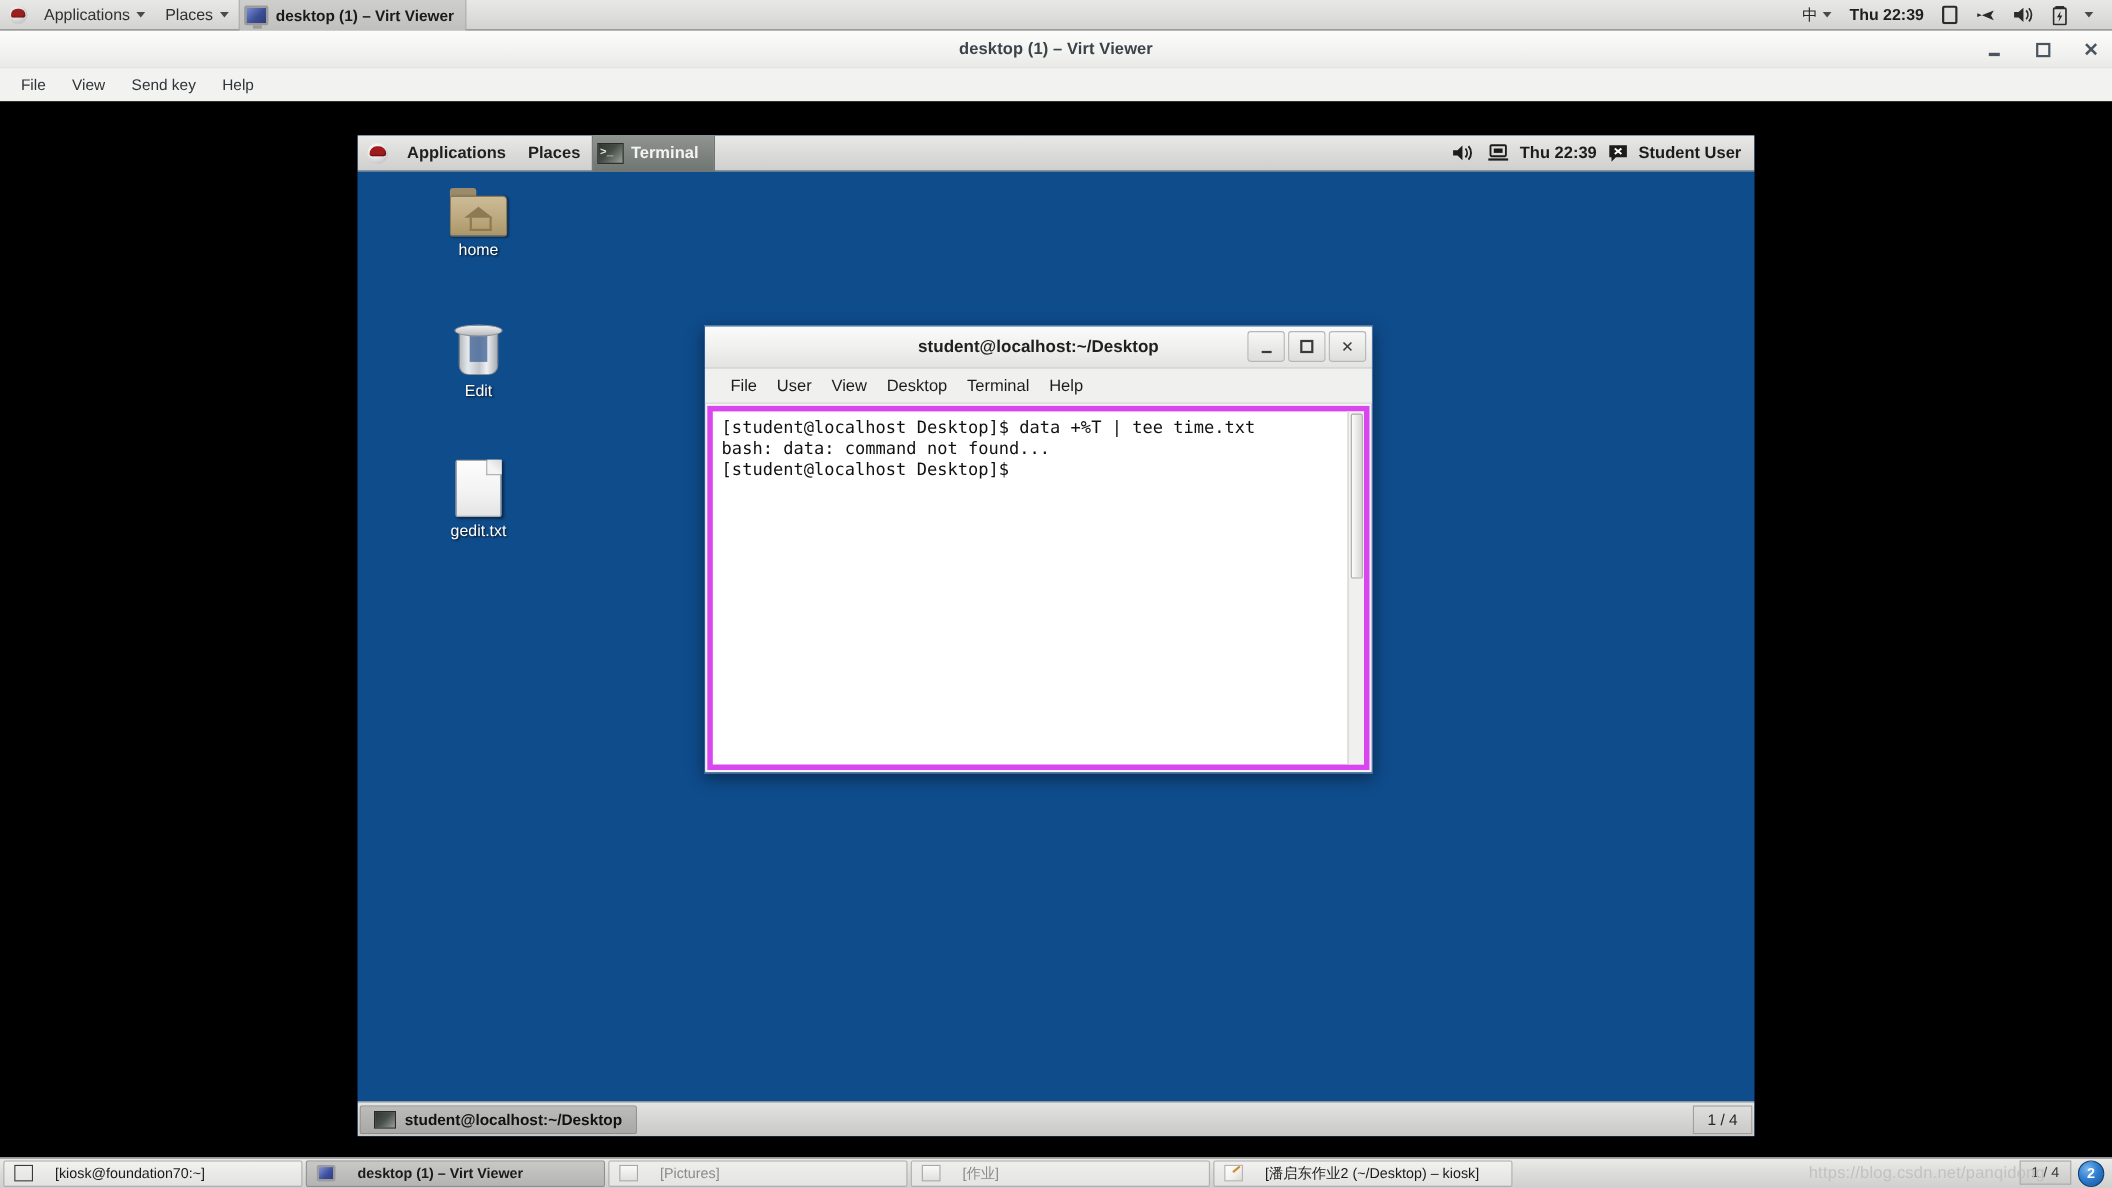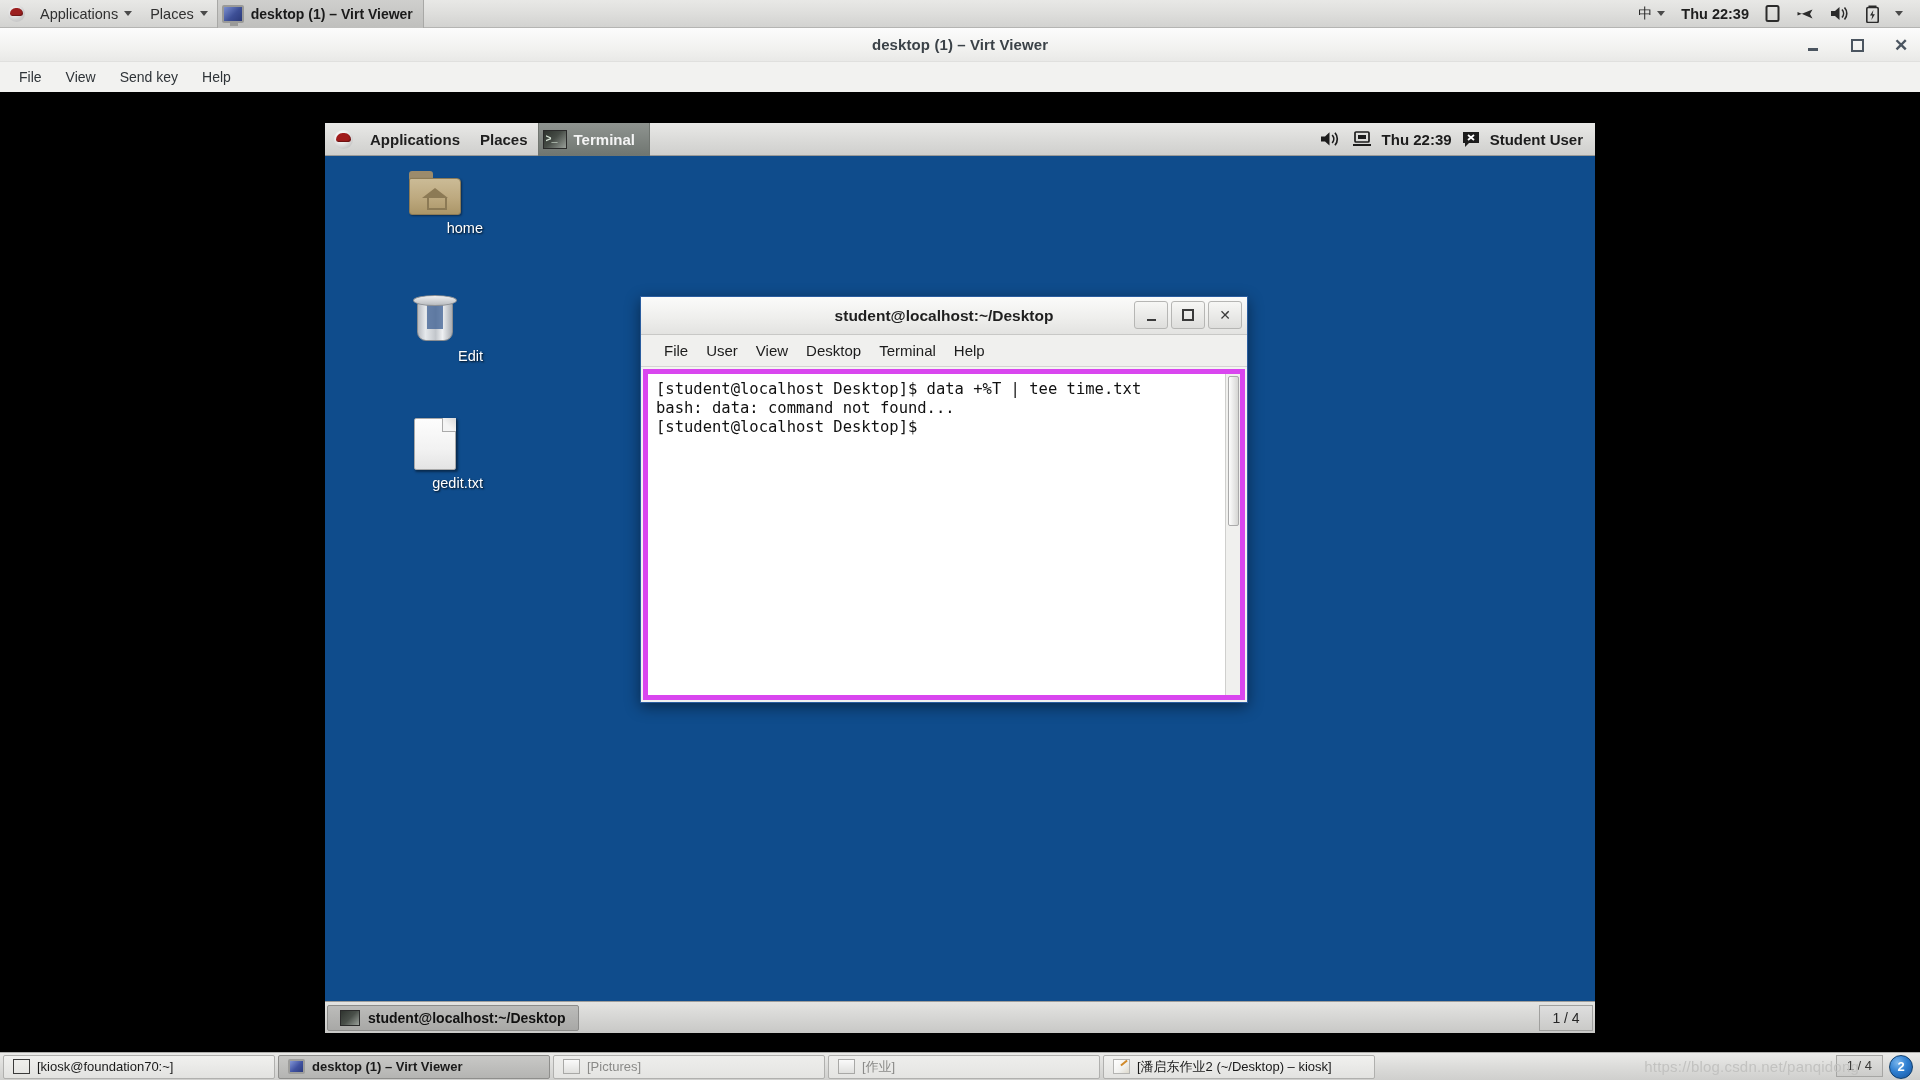--- a/index.html
+++ b/index.html
@@ -126,21 +126,21 @@
     color:#d8e6d8; font-size:10px; font-family:"Liberation Mono",monospace;
     line-height:17px; padding-left:2px; overflow:hidden;
   }
   .g-spacer{ flex:1; }
   .g-tray{ display:flex;align-items:center;gap:10px;padding-right:12px;height:100%; }
   .g-tray-item{ display:flex;align-items:center;gap:6px;font-size:15px;color:#1c1c1c;
                 font-weight:bold; cursor:default; }
 
   
   .desk-icon{
-    position:absolute; width:96px; text-align:right; cursor:default;
+    position:absolute; width:96px; text-align:center; cursor:default;
   }
   .desk-icon .lbl{
     color:#ffffff; font-size:14.5px; margin-top:5px;
     text-shadow:1px 1px 2px rgba(0,0,0,.85); font-weight:500;
   }
   .icon-home{
     width:52px;height:44px;margin:0 auto;position:relative;
   }
   .icon-home .tab{
     position:absolute;left:0;top:0;width:24px;height:9px;background:#9c8b6b;
@@ -271,21 +271,21 @@
 
   
   #host-bottom{
     position:absolute; left:0; bottom:0; width:1920px; height:28px;
     background:linear-gradient(to bottom,#ebebe9 0%,#dcdcda 50%,#cfcfcd 100%);
     border-top:1px solid #aeaeac;
     display:flex; align-items:center; gap:3px; padding:0 3px;
     overflow:hidden;
   }
   .host-task{
-    display:flex;align-items:center;gap:7px;height:24px;
+    display:flex;align-items:center;gap:20px;height:24px;
     flex:1 1 0; min-width:0; max-width:272px; padding:0 9px;
     background:linear-gradient(to bottom,#f1f1ef,#e2e2e0);
     border:1px solid #b0b0ae; border-radius:2px;
     font-size:13px; color:#1a1a1a; white-space:nowrap; overflow:hidden;
     text-overflow:ellipsis; cursor:default;
   }
   .host-task.active{
     background:linear-gradient(to bottom,#c8c8c6,#b4b4b2);
     border-color:#8e8e8c; font-weight:bold;
   }

